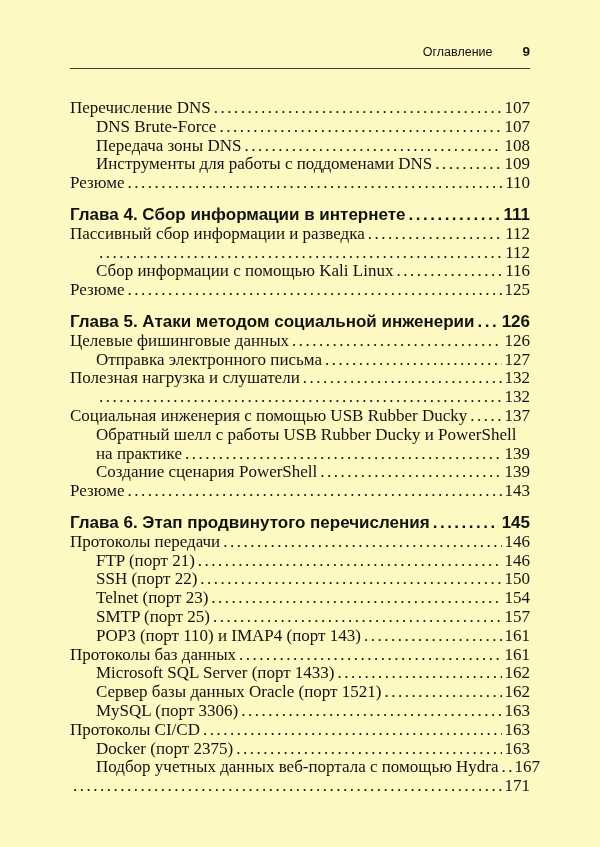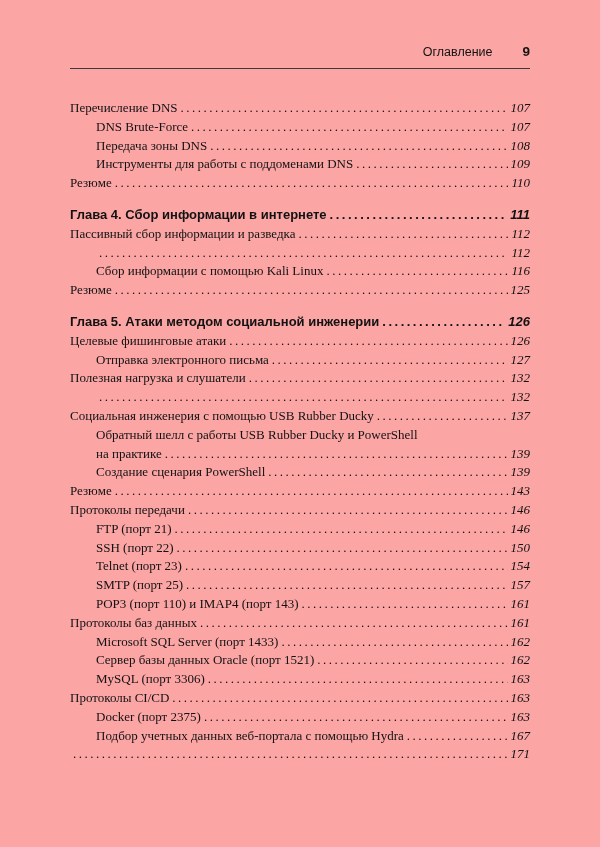--- a/index.html
+++ b/index.html
@@ -1,51 +1,51 @@
 <!DOCTYPE html>
 <html lang="ru"><head>
 <meta charset="utf-8">
 <style>
   html,body { margin:0; padding:0; background:#ffffff; }
   .page {
     width:600px; height:847px;
     box-sizing:border-box;
-    background:#fca5a5;
+    background:#fef9c3;
     padding:44px 70px 0 70px;
     font-family:"Liberation Serif", serif;
     color:#121212;
     overflow:hidden;
   }
   .hdr {
     display:flex;
     justify-content:flex-end;
     align-items:baseline;
     gap:30px;
     font-family:"Liberation Sans", sans-serif;
     font-size:12.5px;
     padding-bottom:9px;
     border-bottom:1px solid #3a3a3a;
     margin-bottom:30px;
   }
   .hdr-num { font-weight:bold; font-size:13.5px; }
-  .toc { font-size:13px; line-height:18.8px; }
+  .toc { font-size:17px; line-height:18.8px; }
   .row { display:flex; align-items:baseline; }
   .row .t { white-space:nowrap; }
   .dots {
     flex:1;
     overflow:hidden;
     white-space:nowrap;
     margin:0 3px;
     min-width:10px;
   }
   .dots::after {
     content:"......................................................................................................................................................";
     letter-spacing:2.5px;
   }
-  .pg { white-space:nowrap;font-style:italic; }
+  .pg { white-space:nowrap; }
   .lv1 { padding-left:0; }
   .lv2 { padding-left:26px; }
   .chapter {
     font-family:"Liberation Sans", sans-serif;
     font-weight:bold;
     margin-top:13px;
     text-align:center;
   }
 </style>
 </head>
@@ -105,21 +105,21 @@
     <span class="t">Резюме</span>
     <span class="dots"></span>
     <span class="pg">125</span>
   </div>
       <div class="row chapter">
     <span class="t">Глава 5. Атаки методом социальной инженерии</span>
     <span class="dots"></span>
     <span class="pg">126</span>
   </div>
       <div class="row lv1">
-    <span class="t">Целевые фишинговые атаки</span>
+    <span class="t">Целевые фишинговые данных</span>
     <span class="dots"></span>
     <span class="pg">126</span>
   </div>
       <div class="row lv2">
     <span class="t">Отправка электронного письма</span>
     <span class="dots"></span>
     <span class="pg">127</span>
   </div>
       <div class="row lv1">
     <span class="t">Полезная нагрузка и слушатели</span>
@@ -146,20 +146,25 @@
   </div>
       <div class="row lv2">
     <span class="t">Создание сценария PowerShell</span>
     <span class="dots"></span>
     <span class="pg">139</span>
   </div>
       <div class="row lv1">
     <span class="t">Резюме</span>
     <span class="dots"></span>
     <span class="pg">143</span>
+  </div>
+      <div class="row chapter">
+    <span class="t">Глава 6. Этап продвинутого перечисления</span>
+    <span class="dots"></span>
+    <span class="pg">145</span>
   </div>
       <div class="row lv1">
     <span class="t">Протоколы передачи</span>
     <span class="dots"></span>
     <span class="pg">146</span>
   </div>
       <div class="row lv2">
     <span class="t">FTP (порт 21)</span>
     <span class="dots"></span>
     <span class="pg">146</span>

